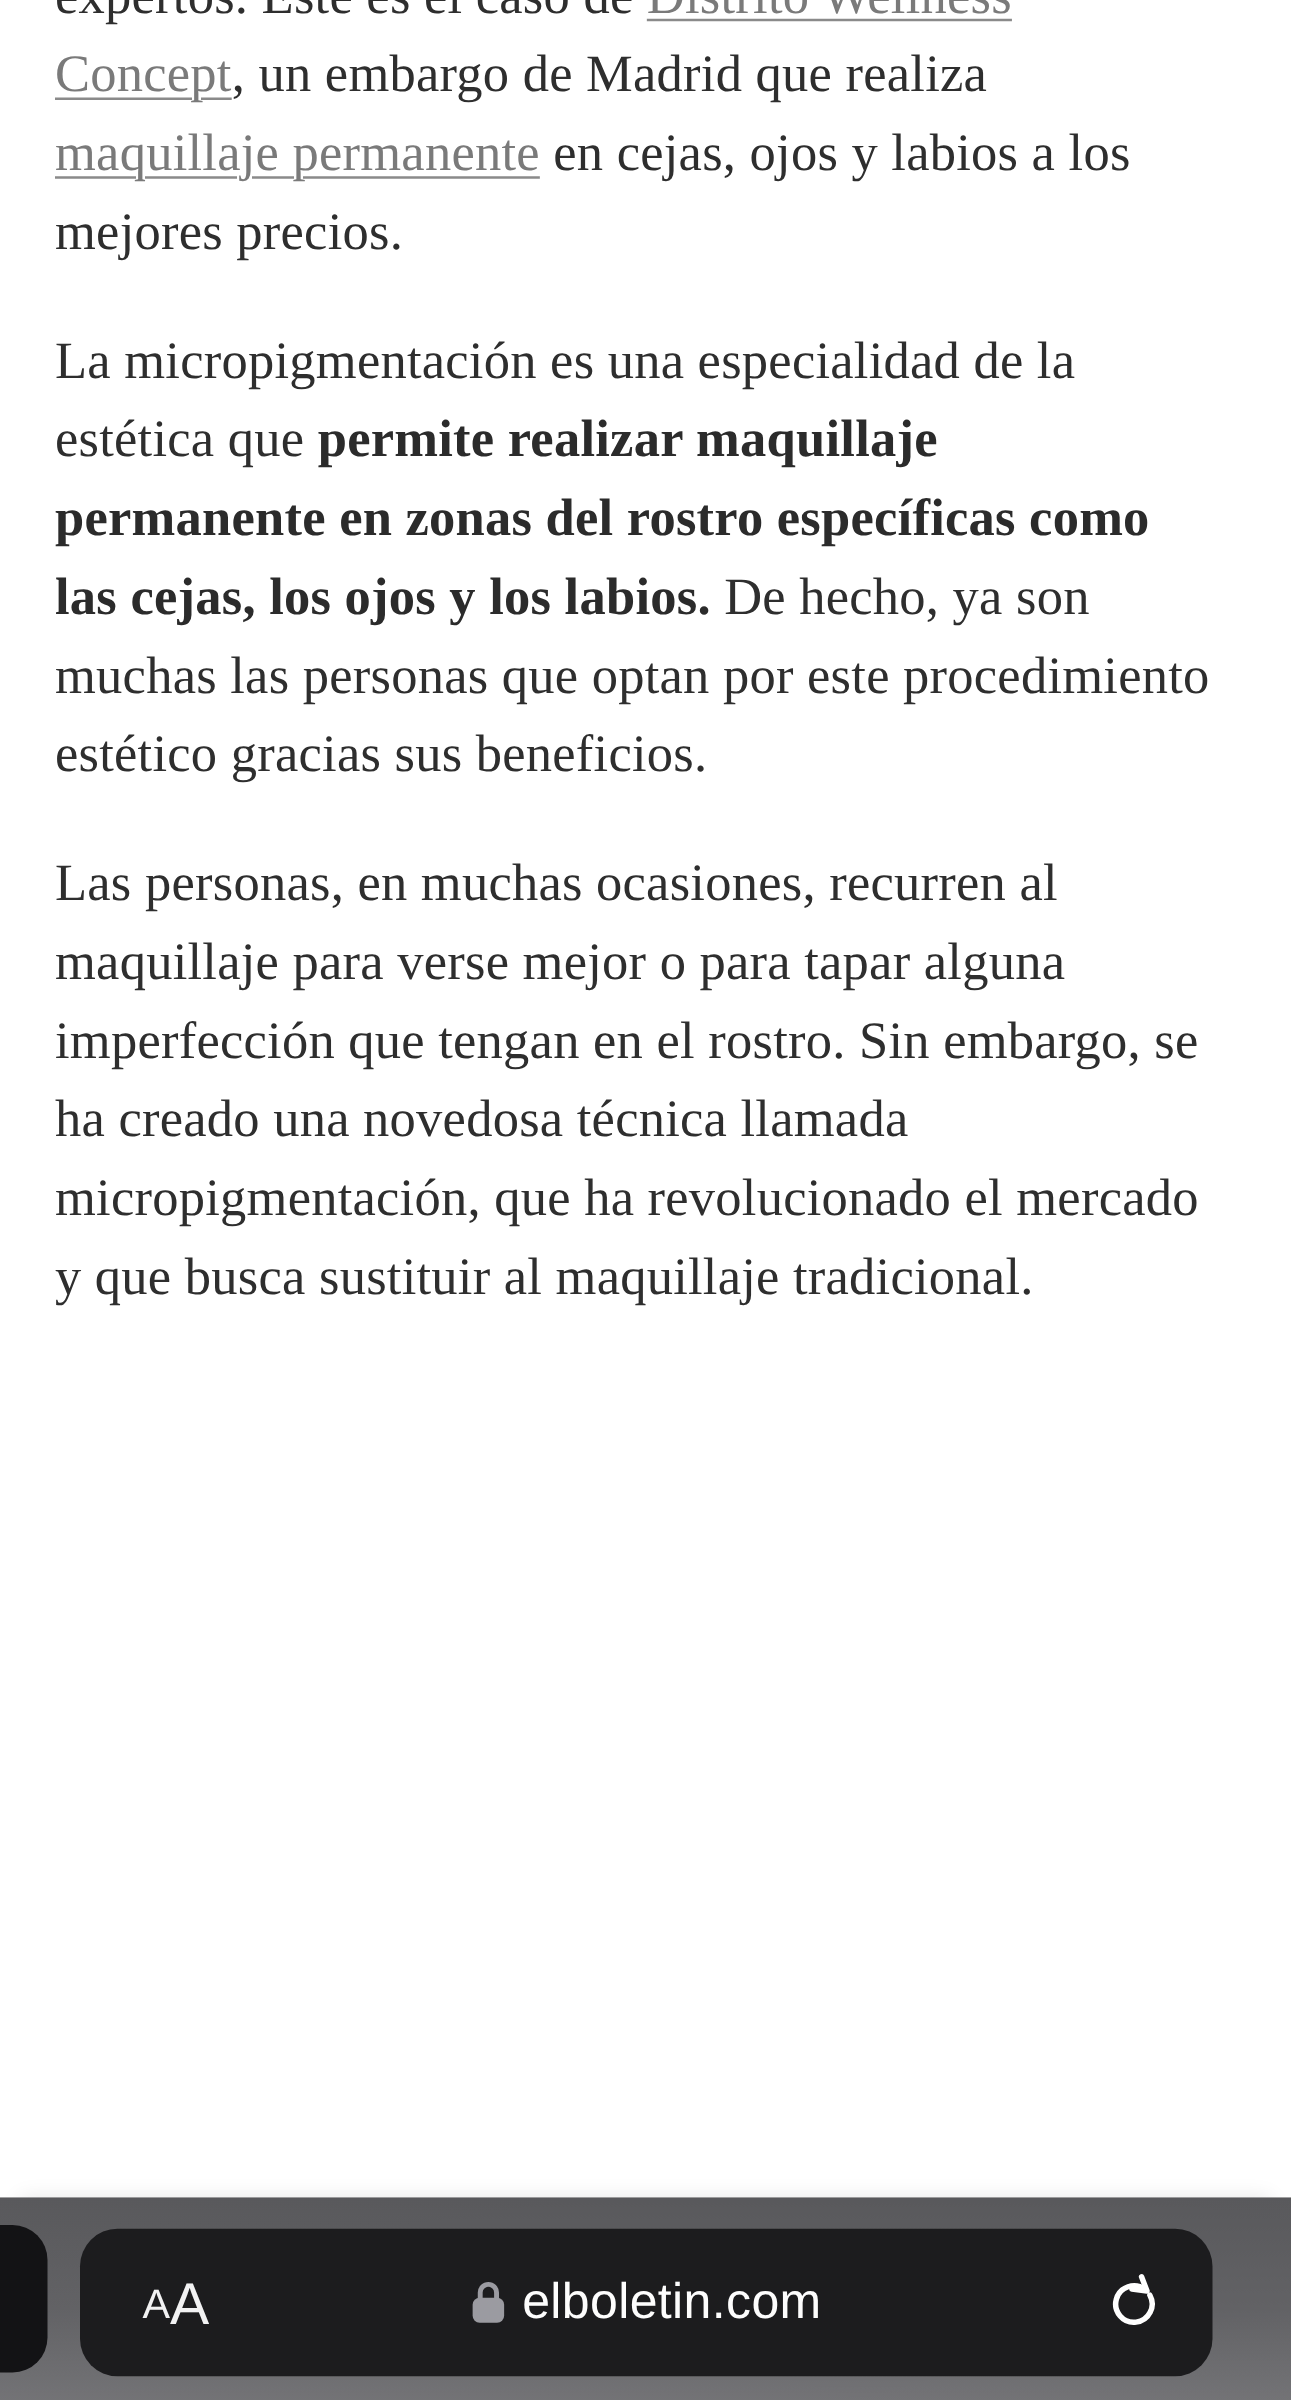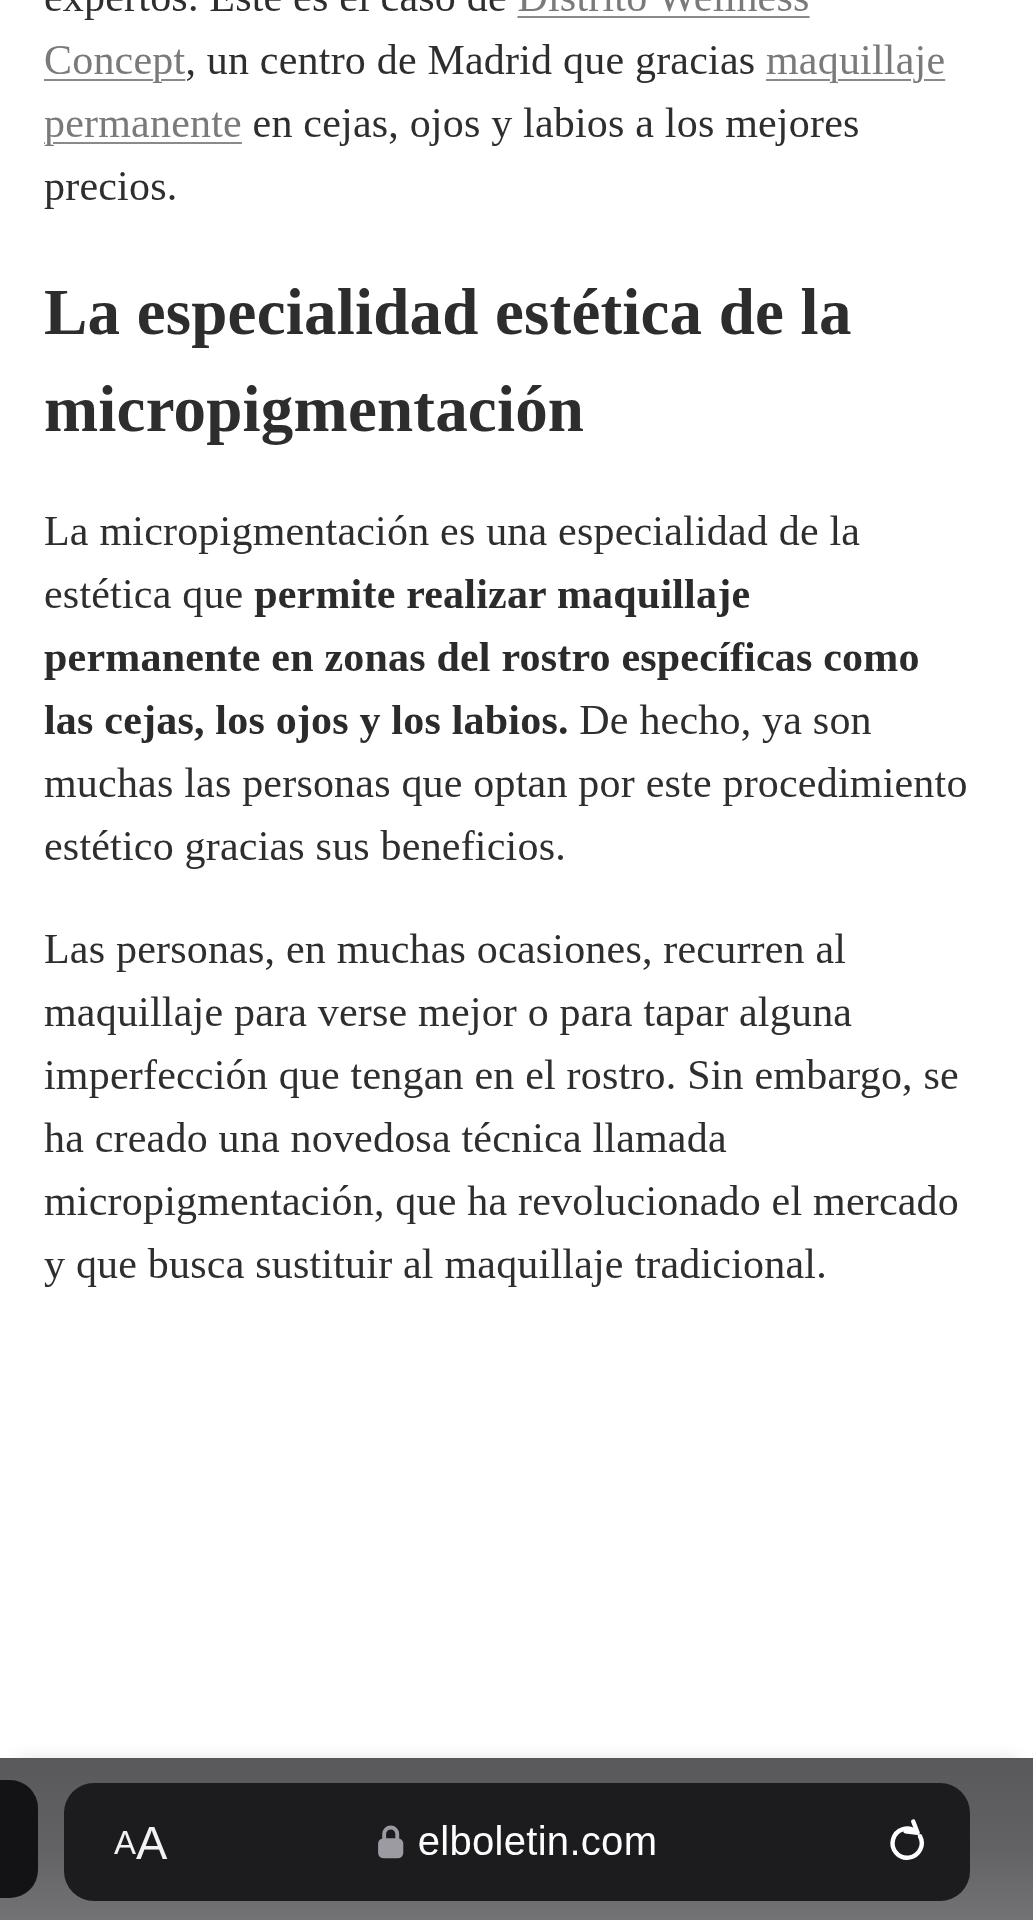--- a/index.html
+++ b/index.html
@@ -58,23 +58,22 @@
   .address-text { color: #fdfdfd; font-size: 40px; letter-spacing: 0.3px; }
   .refresh-btn {
     position: absolute; right: 32px; top: 0; height: 118px;
     display: flex; align-items: center; cursor: pointer; padding: 0 6px;
   }
 </style>
 </head>
 <body>
 
 <div class="content">
-  <p class="intro"><span>expertos. Este es el caso de </span><a class="article-link">Distrito Wellness Concept</a><span>, un centro de Madrid que gracias </span><a class="article-link">maquillaje permanente</a><span> en cejas, ojos y labios a los mejores precios.</span></p>
+  <p class="intro"><span>expertos. Este es el caso de </span><a class="article-link">Distrito Wellness Concept</a><span>, un embargo de Madrid que realiza </span><a class="article-link">maquillaje permanente</a><span> en cejas, ojos y labios a los mejores precios.</span></p>
 
-  <h2 class="section-heading">La especialidad estética de la micropigmentación</h2>
 
   <p><span>La micropigmentación es una especialidad de la estética que </span><strong>permite realizar maquillaje permanente en zonas del rostro específicas como las cejas, los ojos y los labios.</strong><span> De hecho, ya son muchas las personas que optan por este procedimiento estético gracias sus beneficios.</span></p>
 
   <p>Las personas, en muchas ocasiones, recurren al maquillaje para verse mejor o para tapar alguna imperfección que tengan en el rostro. Sin embargo, se ha creado una novedosa técnica llamada micropigmentación, que ha revolucionado el mercado y que busca sustituir al maquillaje tradicional.</p>
 </div>
 
 <div class="toolbar">
   <div class="peek-tab"></div>
 
   <div class="url-bar">

